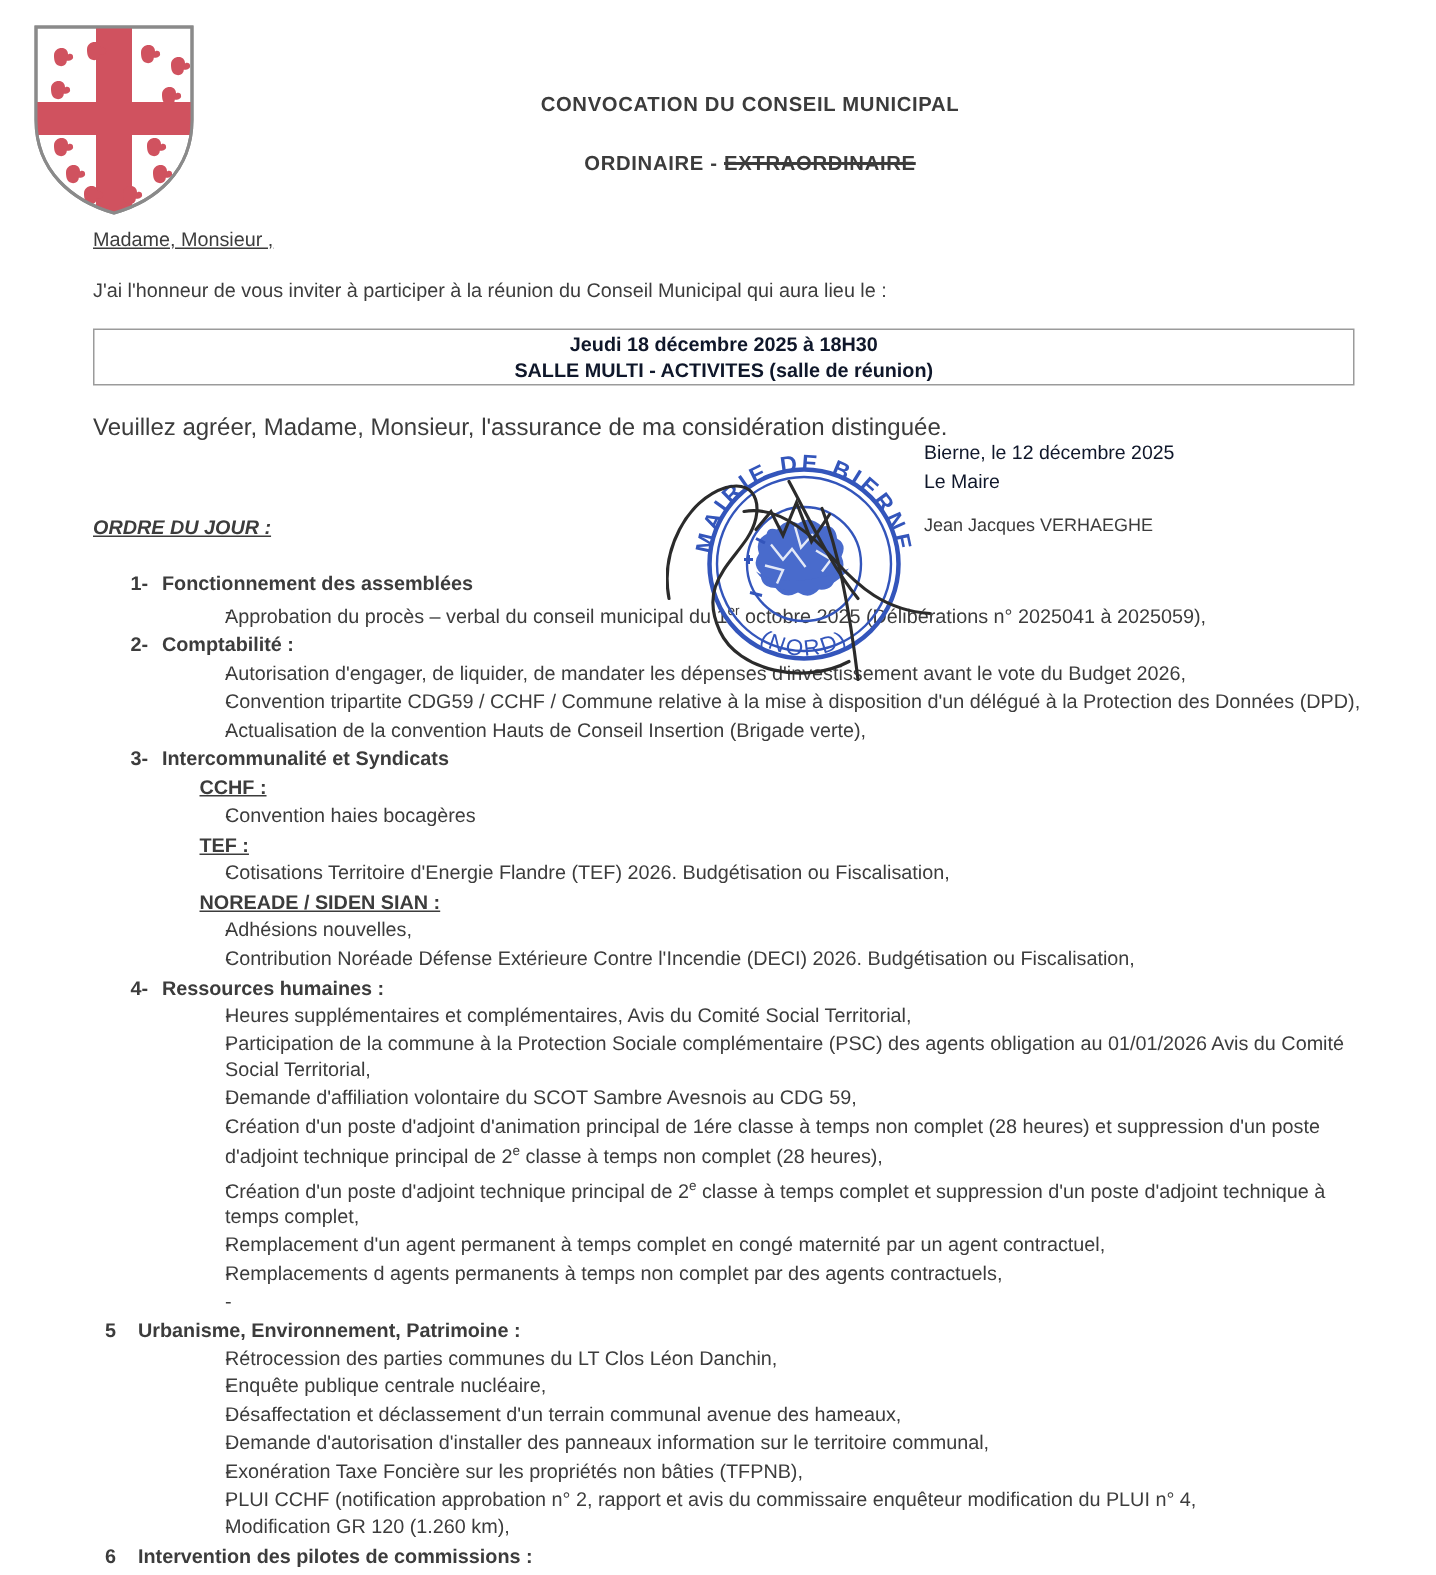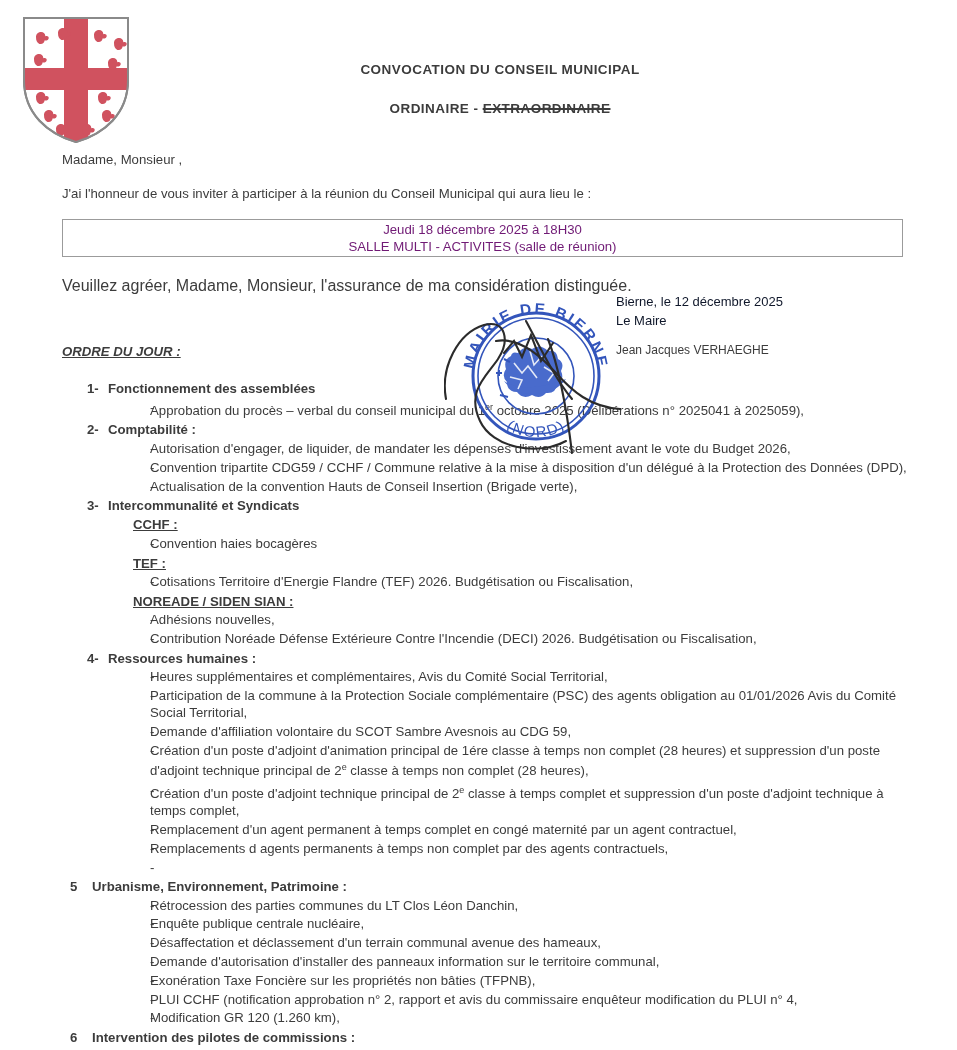--- a/index.html
+++ b/index.html
@@ -58,20 +58,21 @@
     text-decoration-thickness: 1.5px;
   }
 
   
   .salutation {
     position: absolute;
     left: 62px;
     top: 152px;
     font-size: 13.2px;
     color: #3c3c3c;
+    text-decoration: underline;
   }
   .intro {
     position: absolute;
     left: 62px;
     top: 186px;
     font-size: 13.2px;
     color: #3c3c3c;
   }
 
   
@@ -84,22 +85,22 @@
     border: 1px solid #9b9b9b;
     box-sizing: border-box;
     display: flex;
     flex-direction: column;
     align-items: center;
     justify-content: center;
     background: #fff;
   }
   .meeting-line {
     font-size: 13.2px;
-    font-weight: normal;
-    color: #701a75;
+    font-weight: bold;
+    color: #0f172a;
     line-height: 17px;
   }
 
   
   .closing {
     position: absolute;
     left: 62px;
     top: 277px;
     font-size: 16px;
     color: #3c3c3c;

